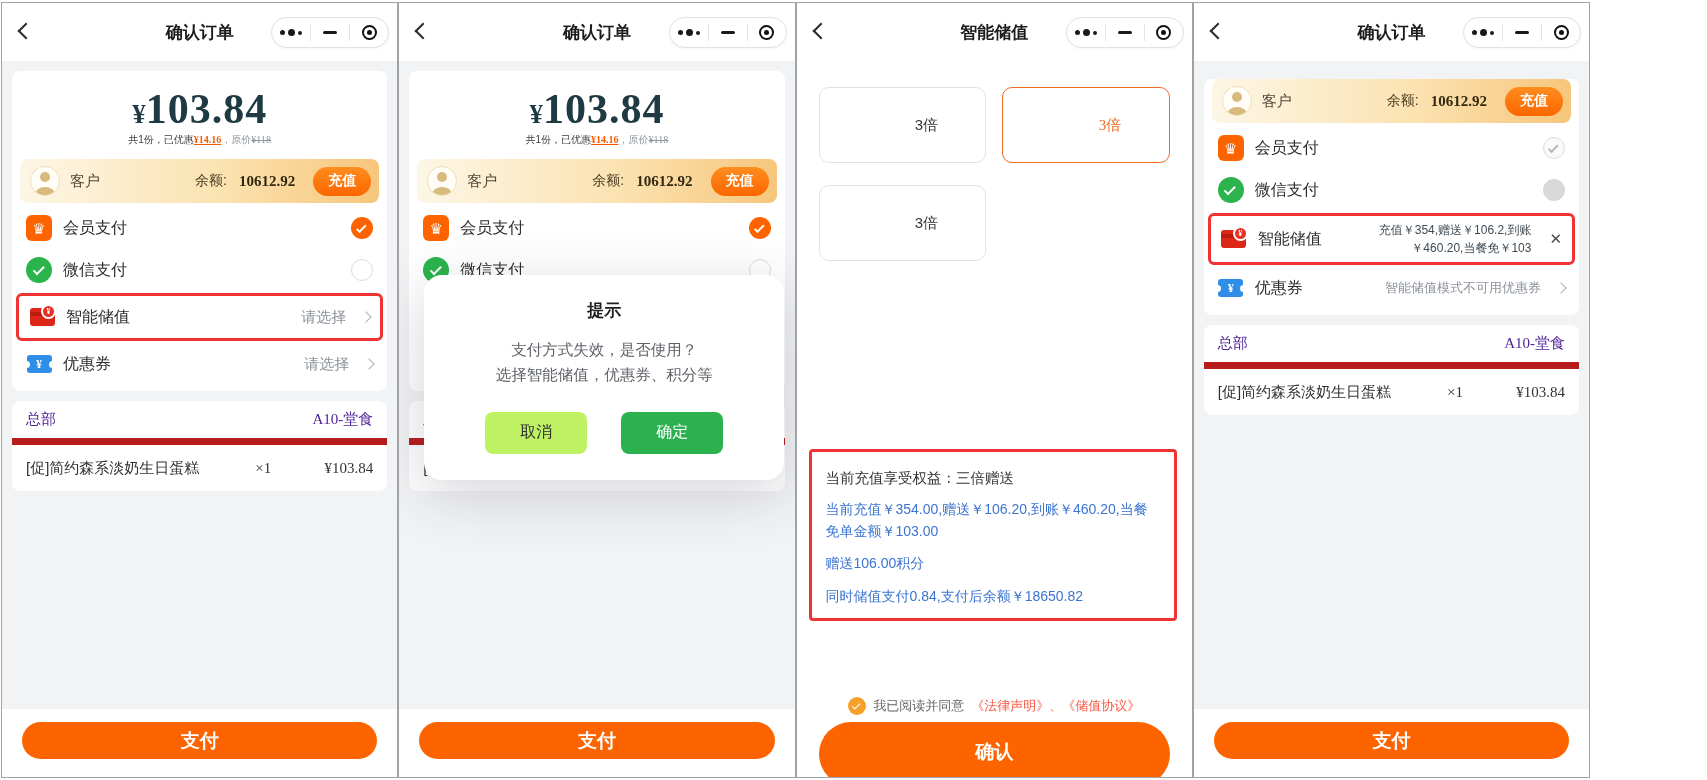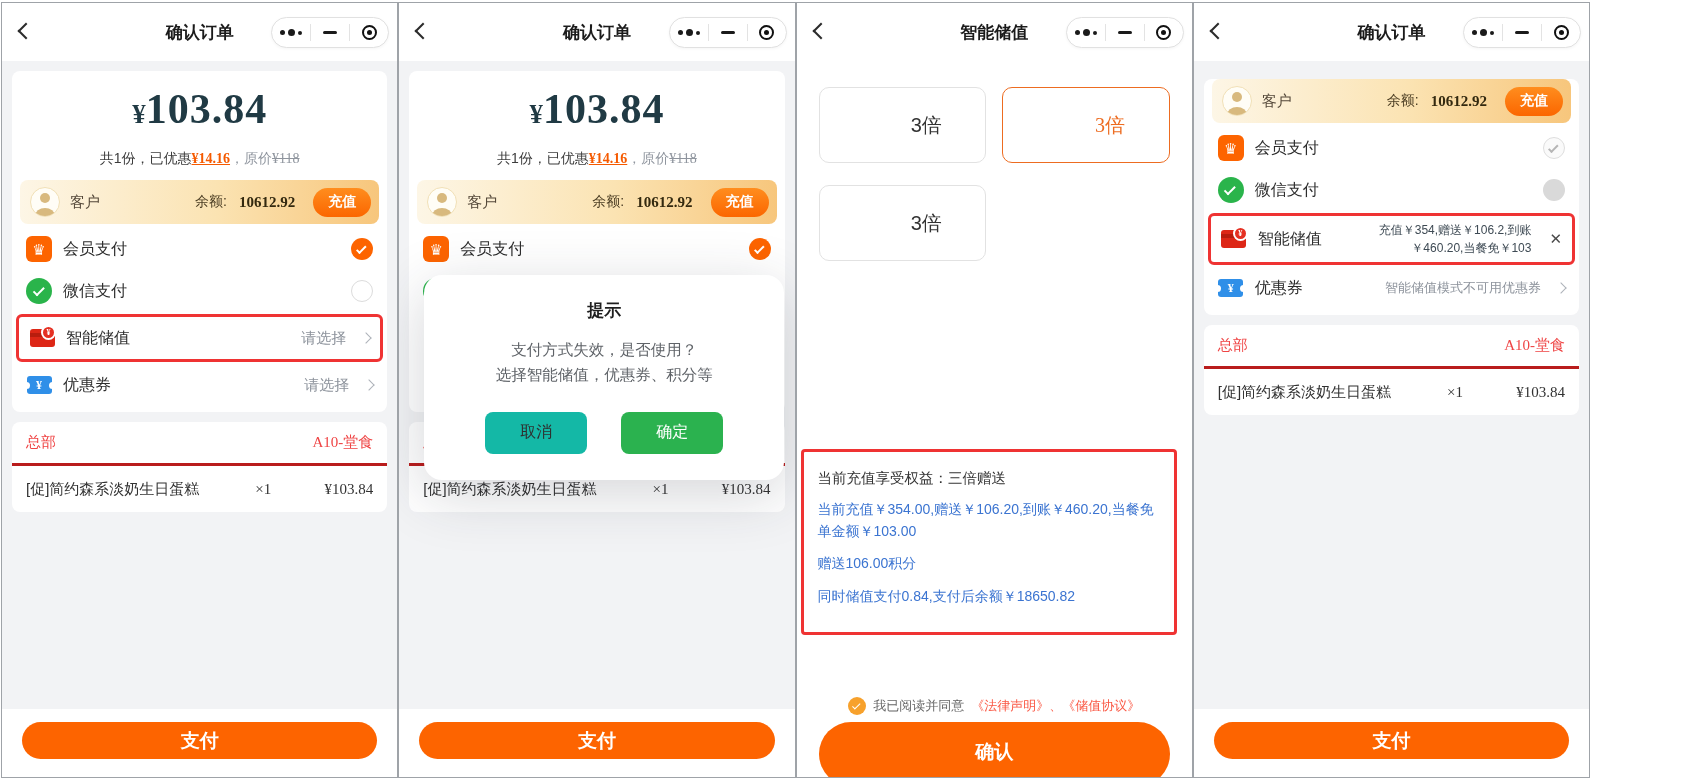--- a/index.html
+++ b/index.html
@@ -25,21 +25,21 @@
   .record { width:15px; height:15px; border:2px solid #111; border-radius:50%; position:relative; }
   .record::after { content:""; position:absolute; left:50%; top:50%; width:5px; height:5px; margin:-2.5px 0 0 -2.5px; border-radius:50%; background:#111; }
 
   
   .body-grey { height:650px; background:#f2f3f5; padding:10px 10px 0; }
   .card { background:#fff; border-radius:8px; }
 
   .price-row { display:flex; justify-content:center; align-items:baseline; padding-top:14px; color:#203a44; }
   .price-cur { font-size:27px; font-weight:700; }
   .price-amt { font-size:42px; font-weight:700; letter-spacing:1px; }
-  .subline { text-align:center; font-size:14px; color:#3c3c3c; margin-top:17px; }
+  .subline { text-align:center; font-size:10px; color:#3c3c3c; margin-top:0; }
   .disc { color:#f55a00; font-weight:700; text-decoration:underline; }
   .orig-label { color:#8f959e; }
   .orig { color:#8f959e; text-decoration:line-through; }
 
   .member { margin:12px 8px 4px; height:44px; border-radius:8px; display:flex; align-items:center; padding:0 8px 0 10px; gap:10px;
             background:linear-gradient(90deg,#fdf6e6 0%,#fbe3b2 55%,#f7c67c 100%); }
   .avatar { width:30px; height:30px; border-radius:50%; background:#fffdf6; border:1px solid #f1e0b6; position:relative; overflow:hidden; flex:none; }
   .avatar::before { content:""; position:absolute; left:50%; top:5px; width:10px; height:10px; margin-left:-5px; border-radius:50%; background:#d8b browse; background:#d8b97e; }
   .avatar::after { content:""; position:absolute; left:50%; bottom:-8px; width:20px; height:16px; margin-left:-10px; border-radius:50%; background:#d8b97e; }
   .member-name { flex:1; font-size:15px; color:#55493a; }
@@ -71,43 +71,43 @@
   .ic-card .cardbody { width:25px; height:18px; background:#dd2716; border-radius:3px; position:relative; overflow:hidden; }
   .ic-card .cardbody::before { content:""; position:absolute; top:4px; left:0; right:0; height:4px; background:#b81d0e; }
   .ic-card .coin { position:absolute; right:-1px; top:0px; width:15px; height:15px; border-radius:50%; background:#e53022; border:2px solid #fff; color:#fff; font-size:8px; font-weight:700; display:flex; align-items:center; justify-content:center; }
   .ic-ticket { position:relative; }
   .ic-ticket .tbody { width:25px; height:18px; background:#2f8fe8; border-radius:3px; color:#fff; font-size:12px; font-weight:700; display:flex; align-items:center; justify-content:center; position:relative; }
   .ic-ticket .tbody::before, .ic-ticket .tbody::after { content:""; position:absolute; top:50%; width:7px; height:7px; margin-top:-3.5px; border-radius:50%; background:#fff; }
   .ic-ticket .tbody::before { left:-4px; }
   .ic-ticket .tbody::after { right:-4px; }
 
   .store-card { margin-top:10px; }
-  .store-row { display:flex; align-items:center; justify-content:space-between; height:44px; padding:0 14px; border-bottom:3px solid #b91c1c; font-size:15px; color:#ef4444; }
+  .store-row { display:flex; align-items:center; justify-content:space-between; height:44px; padding:0 14px; border-bottom:7px solid #b91c1c; font-size:15px; color:#4c1d95; }
   .item-row { display:flex; align-items:center; height:46px; padding:0 14px; font-size:15px; color:#323232; }
   .item-name { flex:1; }
   .item-qty { width:60px; text-align:center; }
   .item-price { width:80px; text-align:right; }
 
   .footer { position:absolute; left:0; right:0; bottom:0; height:68px; background:#fff; }
   .btn-pay { position:absolute; left:20px; top:13px; right:20px; height:37px; border-radius:19px; background:#fd6400; color:#fff; font-size:19px; font-weight:700; display:flex; align-items:center; justify-content:center; cursor:pointer; }
 
   
   .modal { position:absolute; top:272px; left:25px; width:360px; background:#fff; border-radius:18px; box-shadow:0 14px 60px rgba(40,45,60,.20); padding:24px 20px 26px; z-index:6; }
   .modal-title { text-align:center; font-size:17px; font-weight:600; color:#1e1e1e; }
   .modal-body { margin-top:16px; text-align:center; font-size:15.5px; color:#5f6368; line-height:1.6; }
   .modal-btns { margin-top:24px; display:flex; justify-content:center; gap:34px; }
-  .btn-cancel { width:102px; height:42px; border-radius:8px; background:#14b8a6; color:#2f2f2f; font-size:16px; display:flex; align-items:center; justify-content:center; cursor:pointer; }
+  .btn-cancel { width:102px; height:42px; border-radius:8px; background:#bef264; color:#2f2f2f; font-size:16px; display:flex; align-items:center; justify-content:center; cursor:pointer; }
   .btn-confirm-green { width:102px; height:42px; border-radius:8px; background:#2bb24f; color:#fff; font-size:16px; display:flex; align-items:center; justify-content:center; cursor:pointer; }
 
   
   .s3-body { position:relative; height:718px; background:#fff; }
   .opts { position:absolute; top:26px; left:22px; right:22px; display:grid; grid-template-columns:1fr 1fr; gap:22px 16px; }
-  .opt { height:76px; background:#fff; border:1px solid #e2e2e2; border-radius:10px; display:flex; align-items:center; justify-content:center; font-size:20px; color:#333; cursor:pointer;padding-left:48px; }
+  .opt { height:76px; background:#fff; border:1px solid #e2e2e2; border-radius:10px; display:flex; align-items:center; justify-content:center; font-size:15px; color:#333; cursor:pointer;padding-left:48px; }
   .opt.sel { border-color:#ed6c21; color:#ed6c21; }
-  .benefit { position:absolute; top:388px; left:4px; right:15px; border:3px solid #ef3333; border-radius:4px; padding:17px 14px 24px; background:#fff; }
+  .benefit { position:absolute; top:388px; left:12px; right:15px; border:3px solid #ef3333; border-radius:4px; padding:17px 14px 10px; background:#fff; }
   .benefit-title { font-size:14.5px; color:#333; }
   .benefit-line { font-size:14px; color:#3b74d1; margin-top:11px; line-height:1.55; }
   .agree { position:absolute; top:636px; left:0; right:0; display:flex; align-items:center; justify-content:center; gap:7px; font-size:13px; color:#666; }
   .agree-check { width:18px; height:18px; border-radius:50%; background:#f7a12c; display:flex; align-items:center; justify-content:center; cursor:pointer; flex:none; }
   .agree-check .tick { width:8px; height:4px; border-width:1.8px; }
   .agree-links { color:#fa5743; cursor:pointer; }
   .btn-confirm-big { position:absolute; left:22px; right:22px; bottom:-7px; height:64px; border-radius:32px; background:#fd6400; color:#fff; font-size:19px; font-weight:700; display:flex; align-items:flex-start; justify-content:center; padding-top:17px; cursor:pointer; }
 
   
   .sv-right { text-align:right; font-size:12px; color:#3e4a54; line-height:1.5; }

